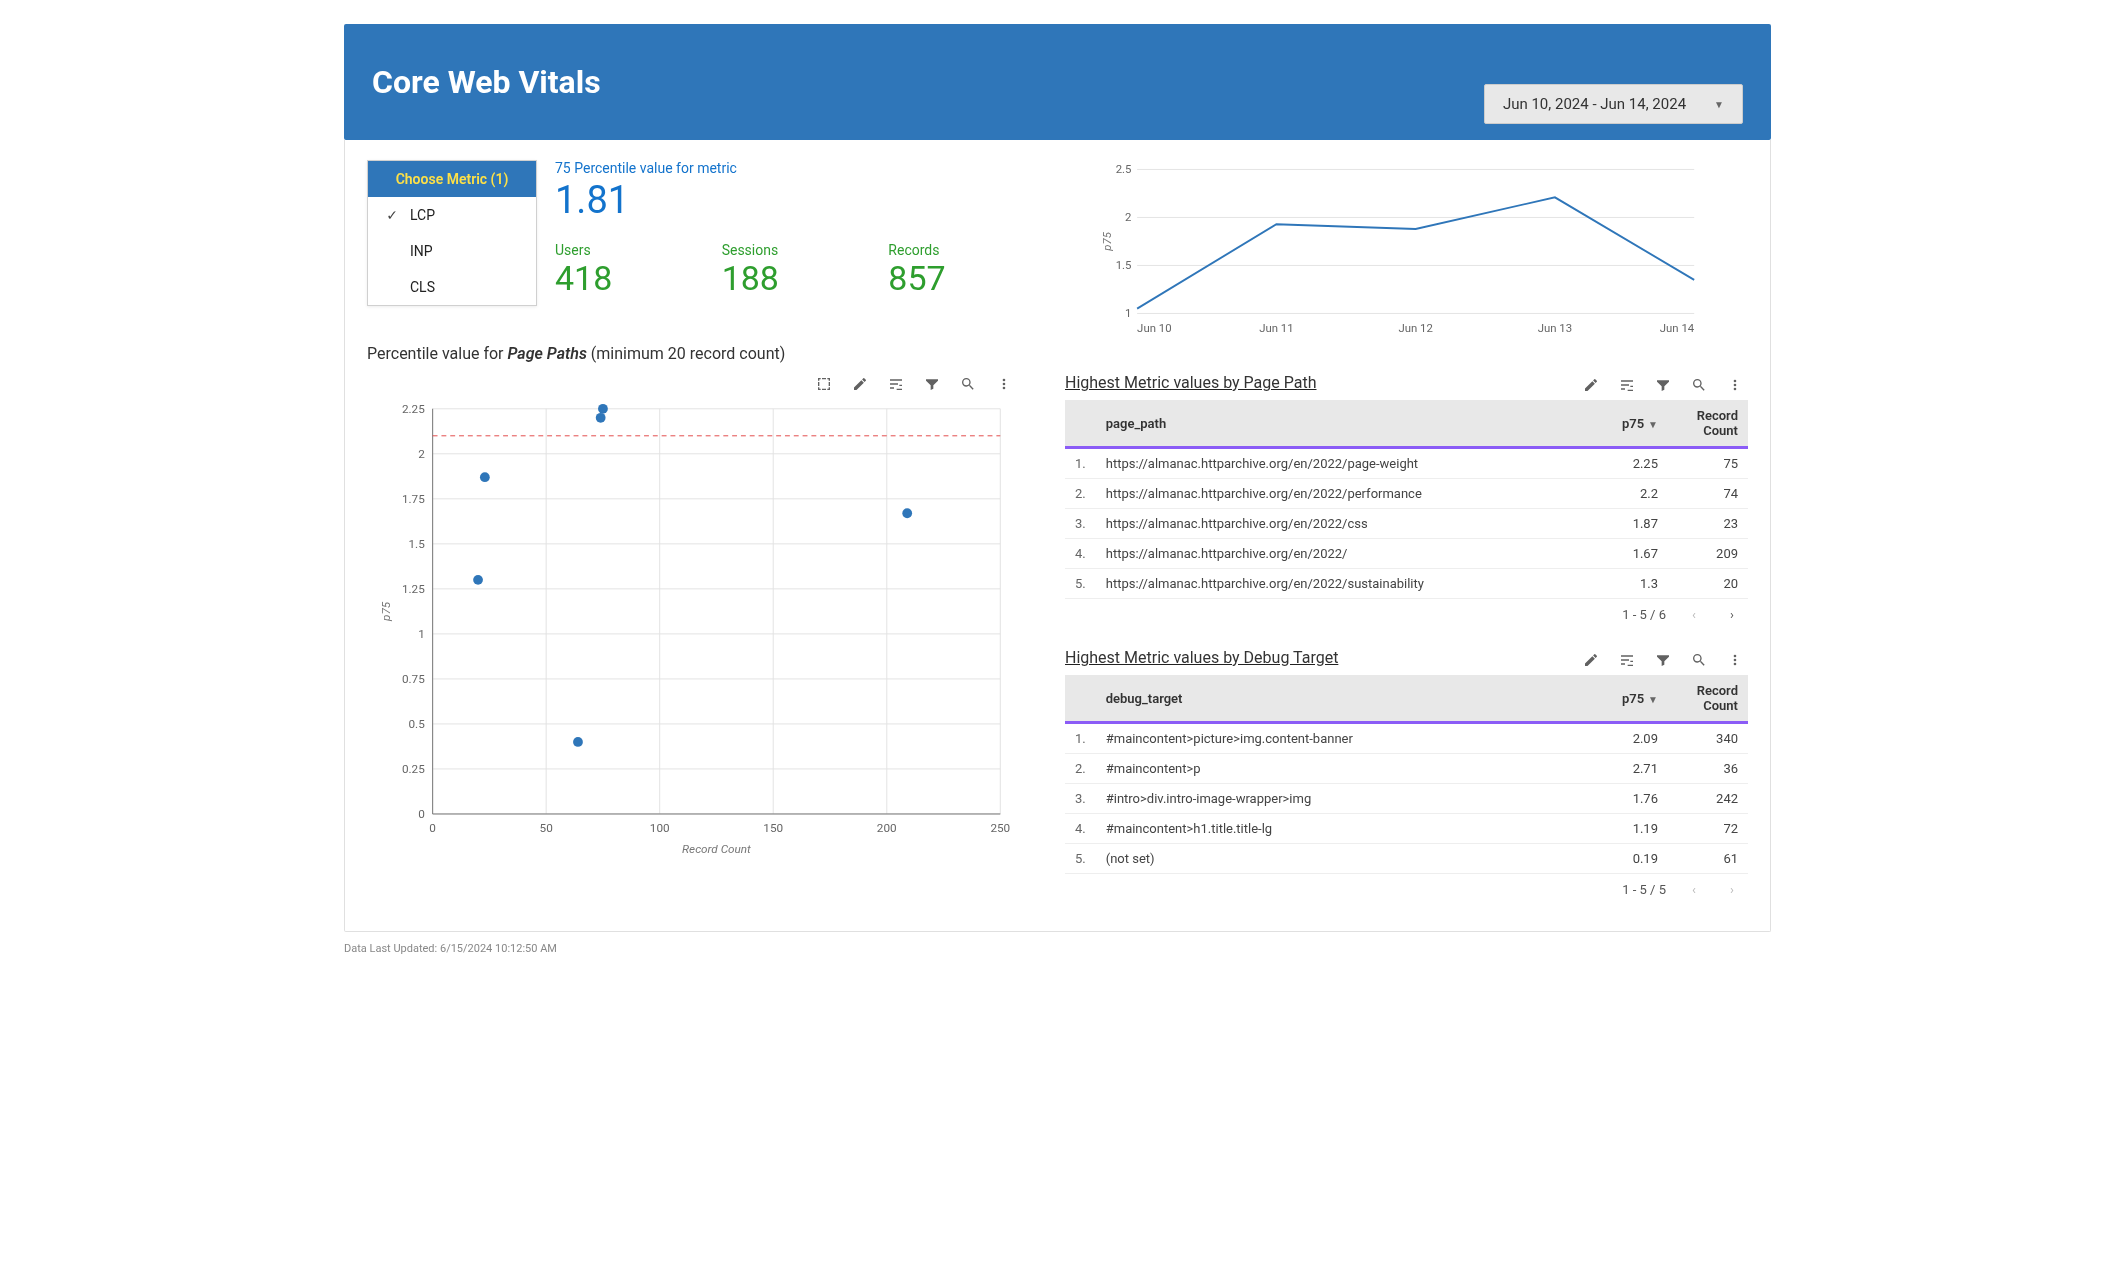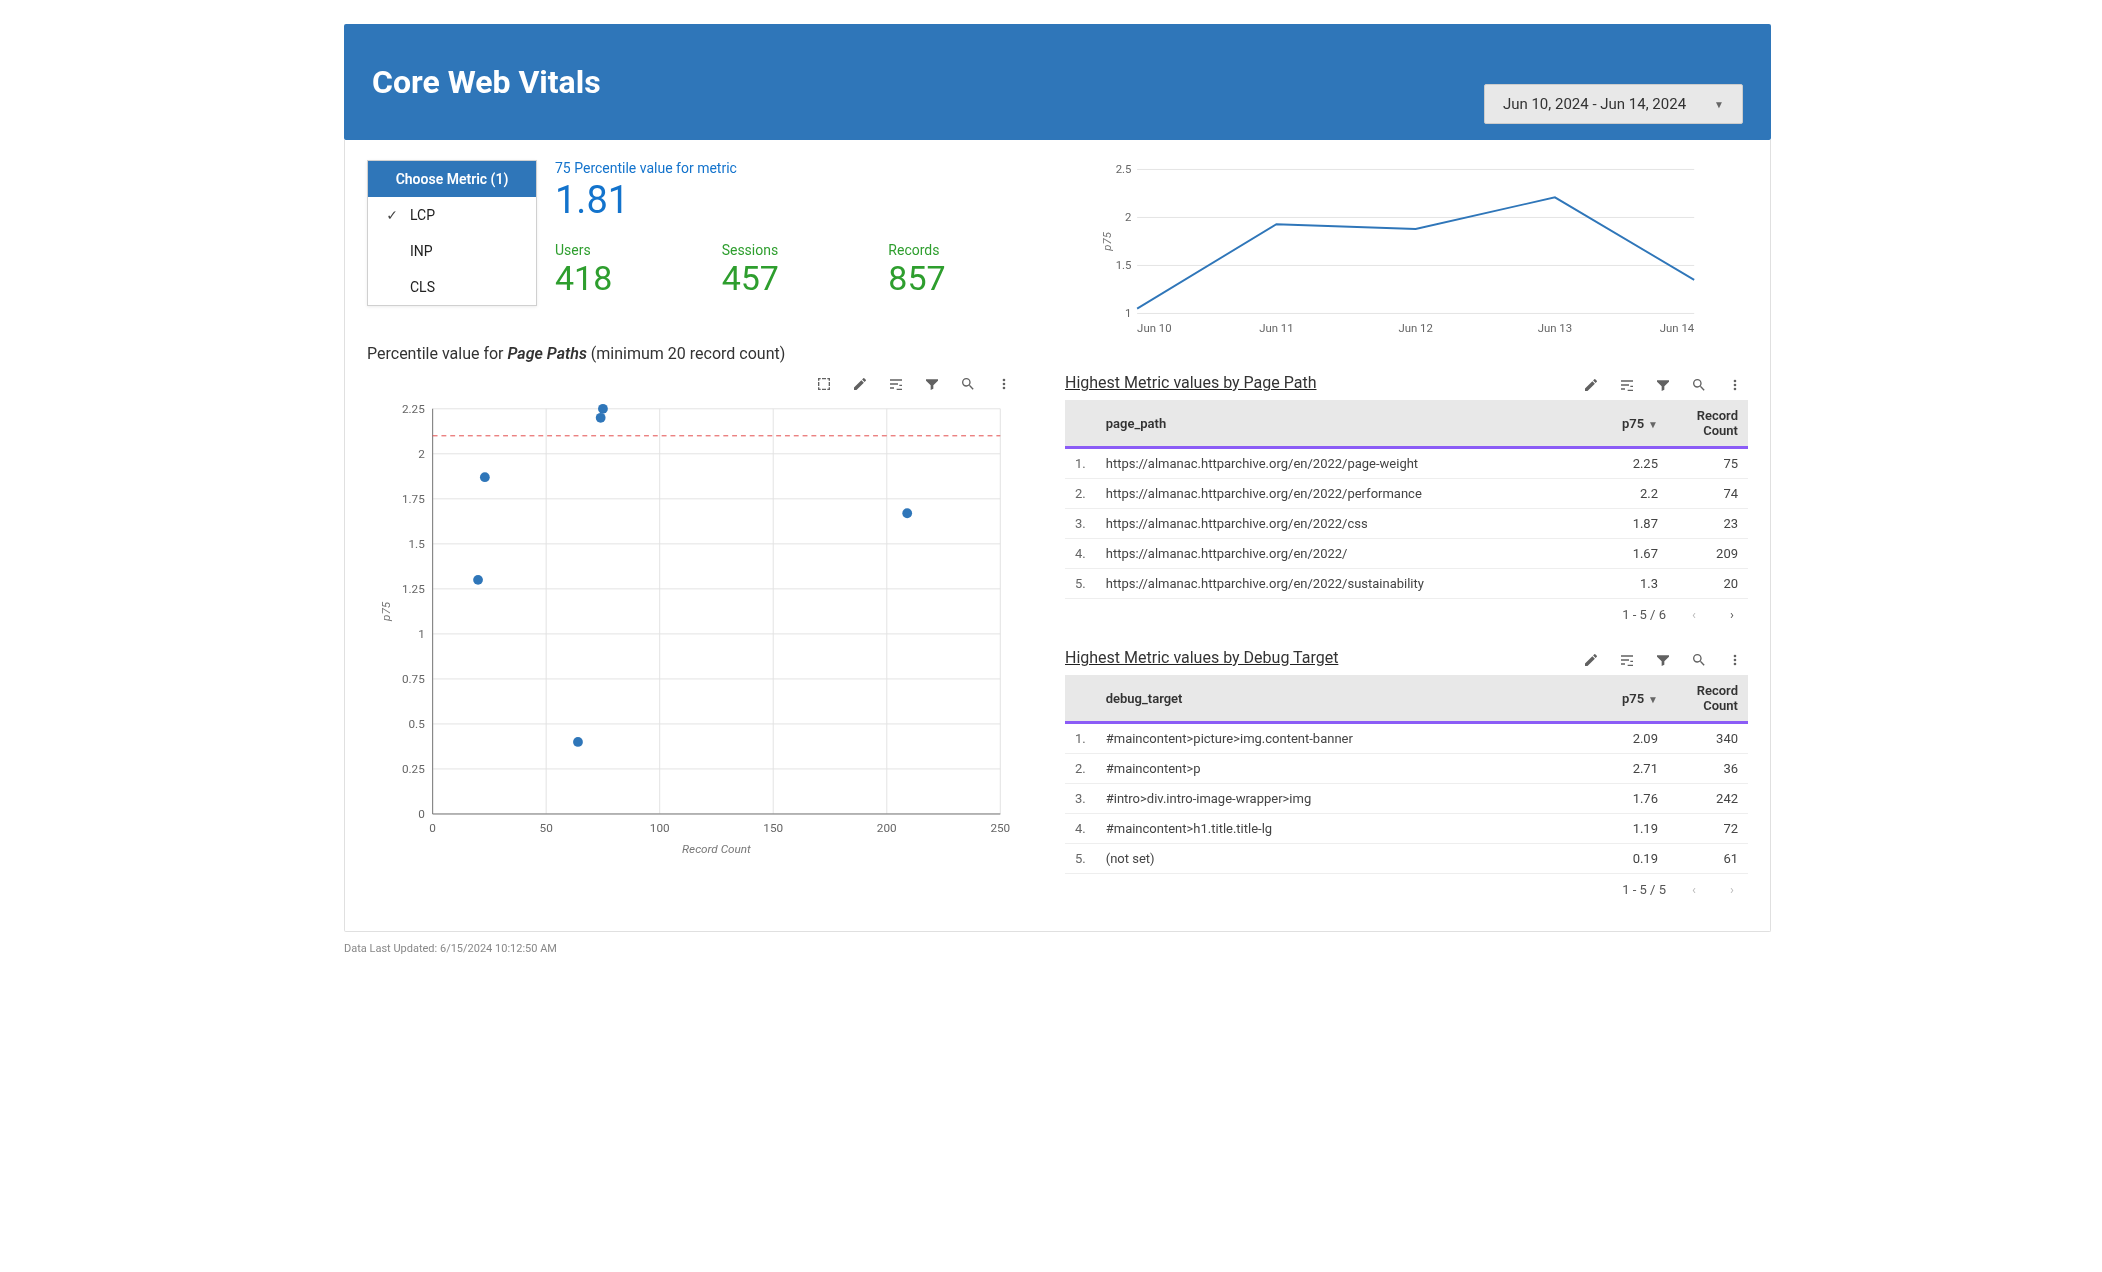--- a/index.html
+++ b/index.html
@@ -25,21 +25,21 @@
     font-size: 15px;
     margin-top: 44px;
   }
   .date-picker .caret { font-size: 10px; color: #666; }
 
   .content { background: #fff; border: 1px solid #e0e0e0; border-top: none; border-radius: 0 0 2px 2px; padding: 20px 22px 12px; }
 
   .top-row { display: grid; grid-template-columns: 170px 480px 1fr; gap: 18px; align-items: start; }
 
   .metric-card { border: 1px solid #d0d0d0; box-shadow: 0 1px 3px rgba(0,0,0,0.08); }
-  .metric-card-hd { background: #2f76b9; color: #ffffff; text-align: center; font-weight: 600; font-size: 14px; padding: 10px 6px; }
+  .metric-card-hd { background: #2f76b9; color: #fde047; text-align: center; font-weight: 600; font-size: 14px; padding: 10px 6px; }
   .metric-list .item { display:flex; align-items:center; padding: 10px 16px; gap: 10px; font-size: 14px; cursor: pointer; }
   .metric-list .item .chk { width: 16px; text-align:center; color:#444; }
 
   .kpis { display: grid; grid-template-columns: repeat(3, 1fr); gap: 20px; }
   .kpi-big { grid-column: 1 / span 3; }
   .kpi-label { color: #1373cc; font-size: 14px; margin-bottom: 2px; }
   .kpi-val-big { color: #1373cc; font-size: 38px; font-weight: 400; }
   .kpi-sm-label { color: #2e9e2e; font-size: 14px; }
   .kpi-sm-val { color: #2e9e2e; font-size: 34px; font-weight: 400; }
 
@@ -120,21 +120,21 @@
         <div class="kpi-big">
           <div class="kpi-label">75 Percentile value for metric</div>
           <div class="kpi-val-big">1.81</div>
         </div>
         <div>
           <div class="kpi-sm-label">Users</div>
           <div class="kpi-sm-val">418</div>
         </div>
         <div>
           <div class="kpi-sm-label">Sessions</div>
-          <div class="kpi-sm-val">457</div>
+          <div class="kpi-sm-val">188</div>
         </div>
         <div>
           <div class="kpi-sm-label">Records</div>
           <div class="kpi-sm-val">857</div>
         </div>
       </div>
 
       <div class="line-wrap">
         <svg id="line-svg" viewBox="0 0 640 190">
             <line class="grid-line" x1="42" y1="162" x2="630" y2="162"></line>

